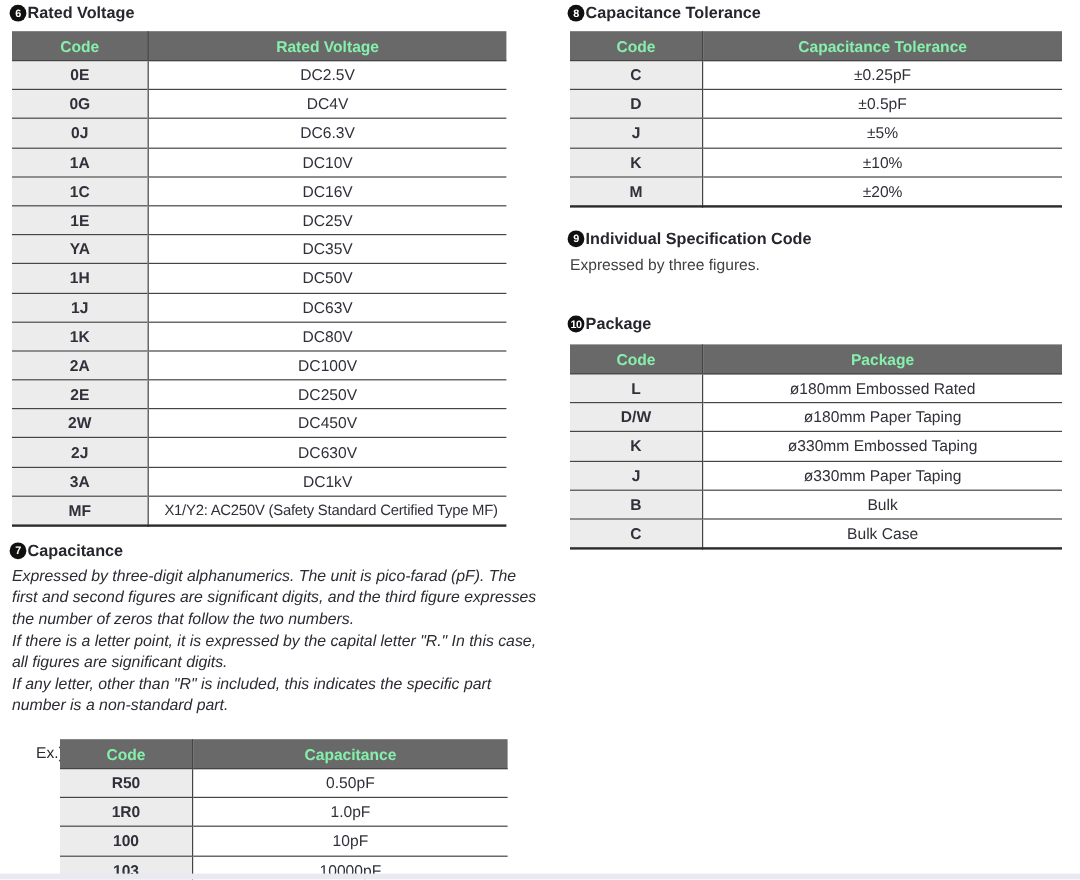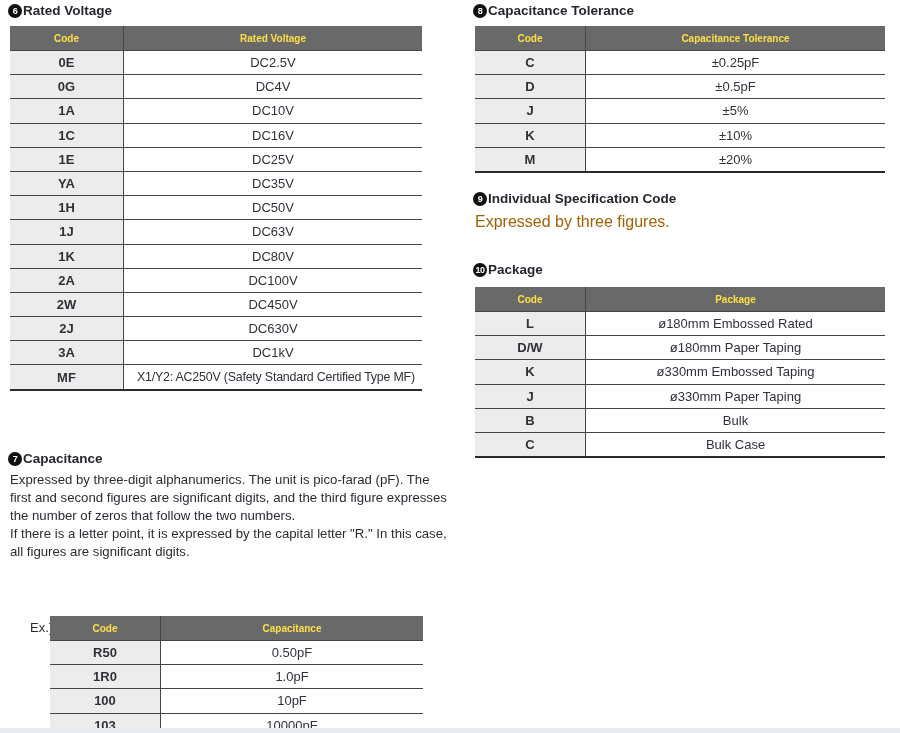--- a/index.html
+++ b/index.html
@@ -39,22 +39,22 @@
 
   
   table {
     position: absolute;
     border-collapse: collapse;
     table-layout: fixed;
     border-bottom: 2px solid #2b2b2b;
   }
   th {
     background: #696969;
-    color: #fde047;
-    font-size: 10px;
+    color: #86efac;
+    font-size: 13px;
     font-weight: 700;
     height: 24px;
     padding: 0;
     text-align: center;
   }
   td {
     font-size: 13px;
     height: 23.2px;
     text-align: center;
     color: #30303a;
@@ -89,28 +89,29 @@
   #h-isc  { left: 473px; top: 191px; }
   #h-pkg  { left: 473px; top: 262px; }
 
   #cap-text {
     position: absolute;
     left: 10px; top: 471px;
     width: 440px;
     font-size: 13.2px;
     line-height: 18px;
     color: #2b2b33;
+    font-style: italic;
   }
   #cap-text p { margin: 0; }
 
   #isc-note {
     position: absolute;
     left: 475px; top: 213px;
-    font-size: 16px;
-    color: #a16207;
+    font-size: 13px;
+    color: #404040;
   }
 
   #ex-label {
     position: absolute;
     left: 10px; top: 620px;
     font-size: 13px;
     color: #2b2b33;
     margin-left: 20px;
   }
 
@@ -138,20 +139,24 @@
     <tbody>
       <tr>
         <td class="code">0E</td>
         <td class="val">DC2.5V</td>
       </tr>
       <tr>
         <td class="code">0G</td>
         <td class="val">DC4V</td>
       </tr>
       <tr>
+        <td class="code">0J</td>
+        <td class="val">DC6.3V</td>
+      </tr>
+      <tr>
         <td class="code">1A</td>
         <td class="val">DC10V</td>
       </tr>
       <tr>
         <td class="code">1C</td>
         <td class="val">DC16V</td>
       </tr>
       <tr>
         <td class="code">1E</td>
         <td class="val">DC25V</td>
@@ -168,20 +173,24 @@
         <td class="code">1J</td>
         <td class="val">DC63V</td>
       </tr>
       <tr>
         <td class="code">1K</td>
         <td class="val">DC80V</td>
       </tr>
       <tr>
         <td class="code">2A</td>
         <td class="val">DC100V</td>
+      </tr>
+      <tr>
+        <td class="code">2E</td>
+        <td class="val">DC250V</td>
       </tr>
       <tr>
         <td class="code">2W</td>
         <td class="val">DC450V</td>
       </tr>
       <tr>
         <td class="code">2J</td>
         <td class="val">DC630V</td>
       </tr>
       <tr>
@@ -195,20 +204,21 @@
     </tbody>
   </table>
 
 <div class="heading" id="h-cap">
   <span class="num">7</span>
   <span>Capacitance</span>
 </div>
 <div id="cap-text">
   <p>Expressed by three-digit alphanumerics. The unit is pico-farad (pF). The first and second figures are significant digits, and the third figure expresses the number of zeros that follow the two numbers.</p>
   <p>If there is a letter point, it is expressed by the capital letter "R." In this case, all figures are significant digits.</p>
+  <p>If any letter, other than "R" is included, this indicates the specific part number is a non-standard part.</p>
 </div>
 <div id="ex-label">Ex.)</div>
 <table id="ex-table">
     <thead>
       <tr>
         <th class="code">Code</th>
         <th class="val">Capacitance</th>
       </tr>
     </thead>
     <tbody>

